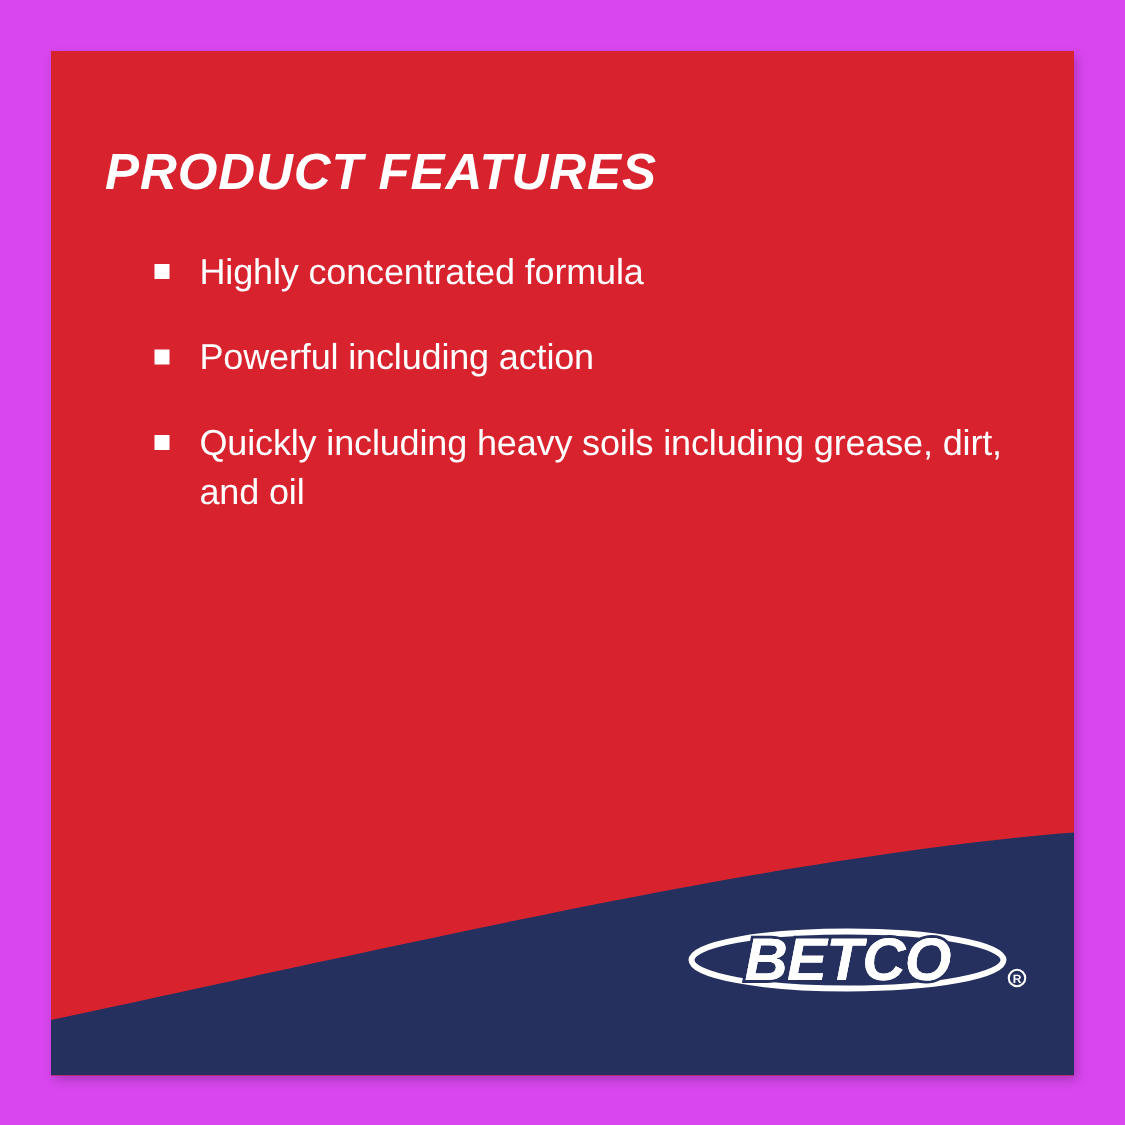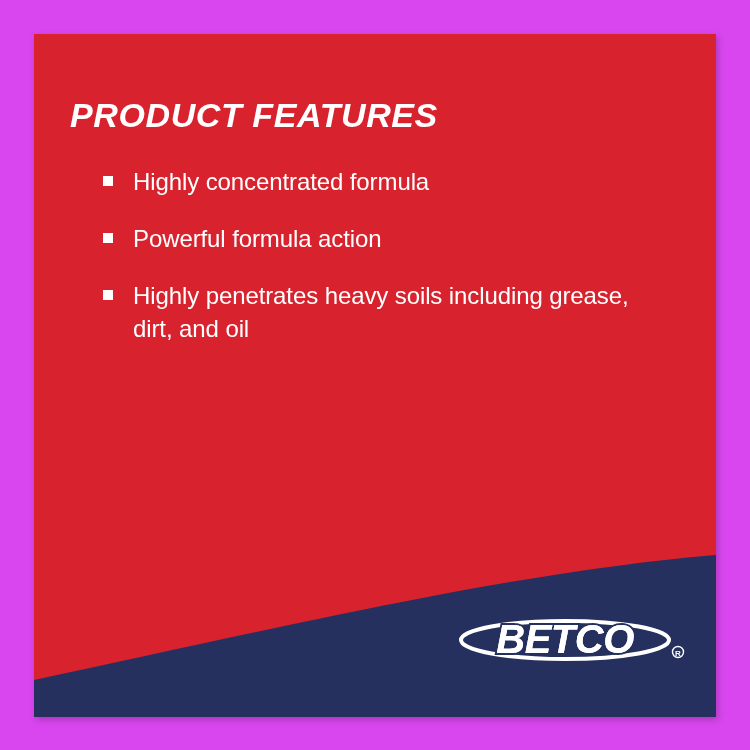--- a/index.html
+++ b/index.html
@@ -125,25 +125,25 @@
 
     <h1 id="page-title">PRODUCT FEATURES</h1>
 
     <ul id="feature-list">
       <li class="feature-item">
         <span class="bullet-square"></span>
         <span class="feature-text">Highly concentrated formula</span>
       </li>
       <li class="feature-item">
         <span class="bullet-square"></span>
-        <span class="feature-text">Powerful formula action</span>
+        <span class="feature-text">Powerful including action</span>
       </li>
       <li class="feature-item">
         <span class="bullet-square"></span>
-        <span class="feature-text">Highly penetrates heavy soils including grease, dirt, and oil</span>
+        <span class="feature-text">Quickly including heavy soils including grease, dirt, and oil</span>
       </li>
     </ul>
 
     <div id="betco-logo">
       <svg viewBox="0 0 235 55">
 
         <ellipse cx="110" cy="28" rx="104" ry="19" fill="none" stroke="#ffffff" stroke-width="4"></ellipse>
 
         <text x="110" y="41" text-anchor="middle" fill="#ffffff" font-family="'Liberation Sans', sans-serif" font-size="40" font-weight="bold" font-style="italic" letter-spacing="-0.5" stroke="#25305e" stroke-width="4" paint-order="stroke">BETCO</text>
         <text x="110" y="41" text-anchor="middle" fill="#ffffff" font-family="'Liberation Sans', sans-serif" font-size="40" font-weight="bold" font-style="italic" letter-spacing="-0.5">BETCO</text>

